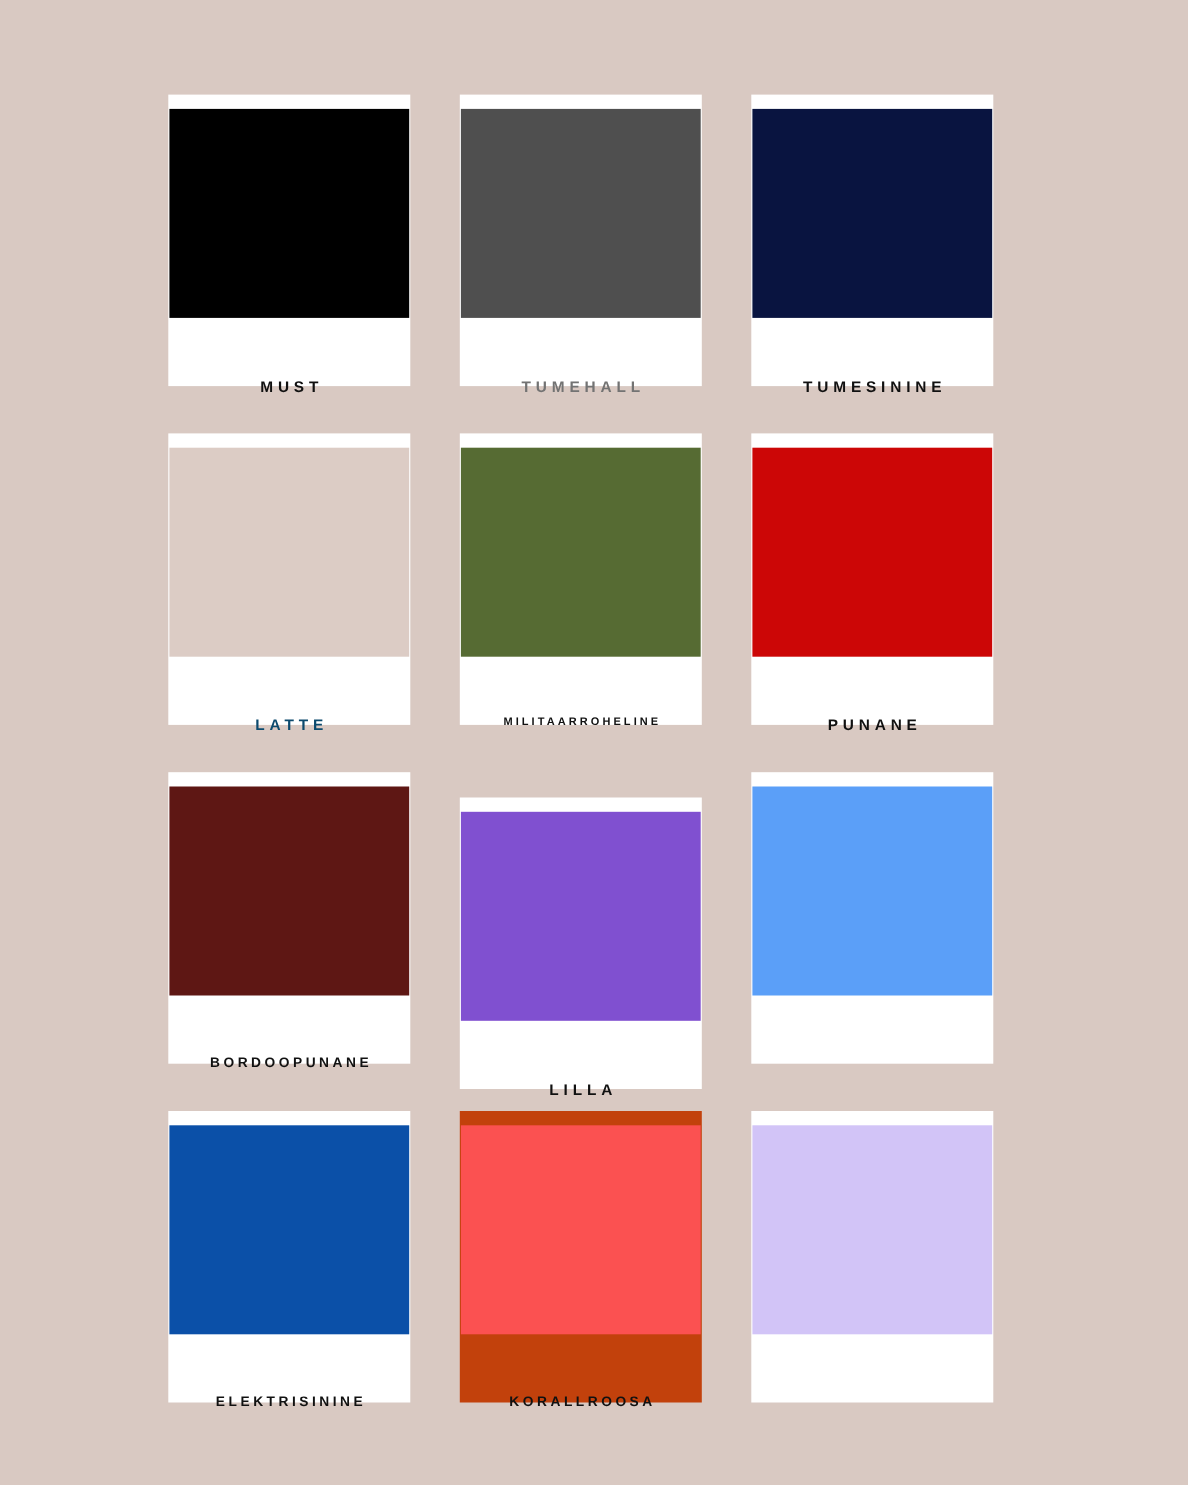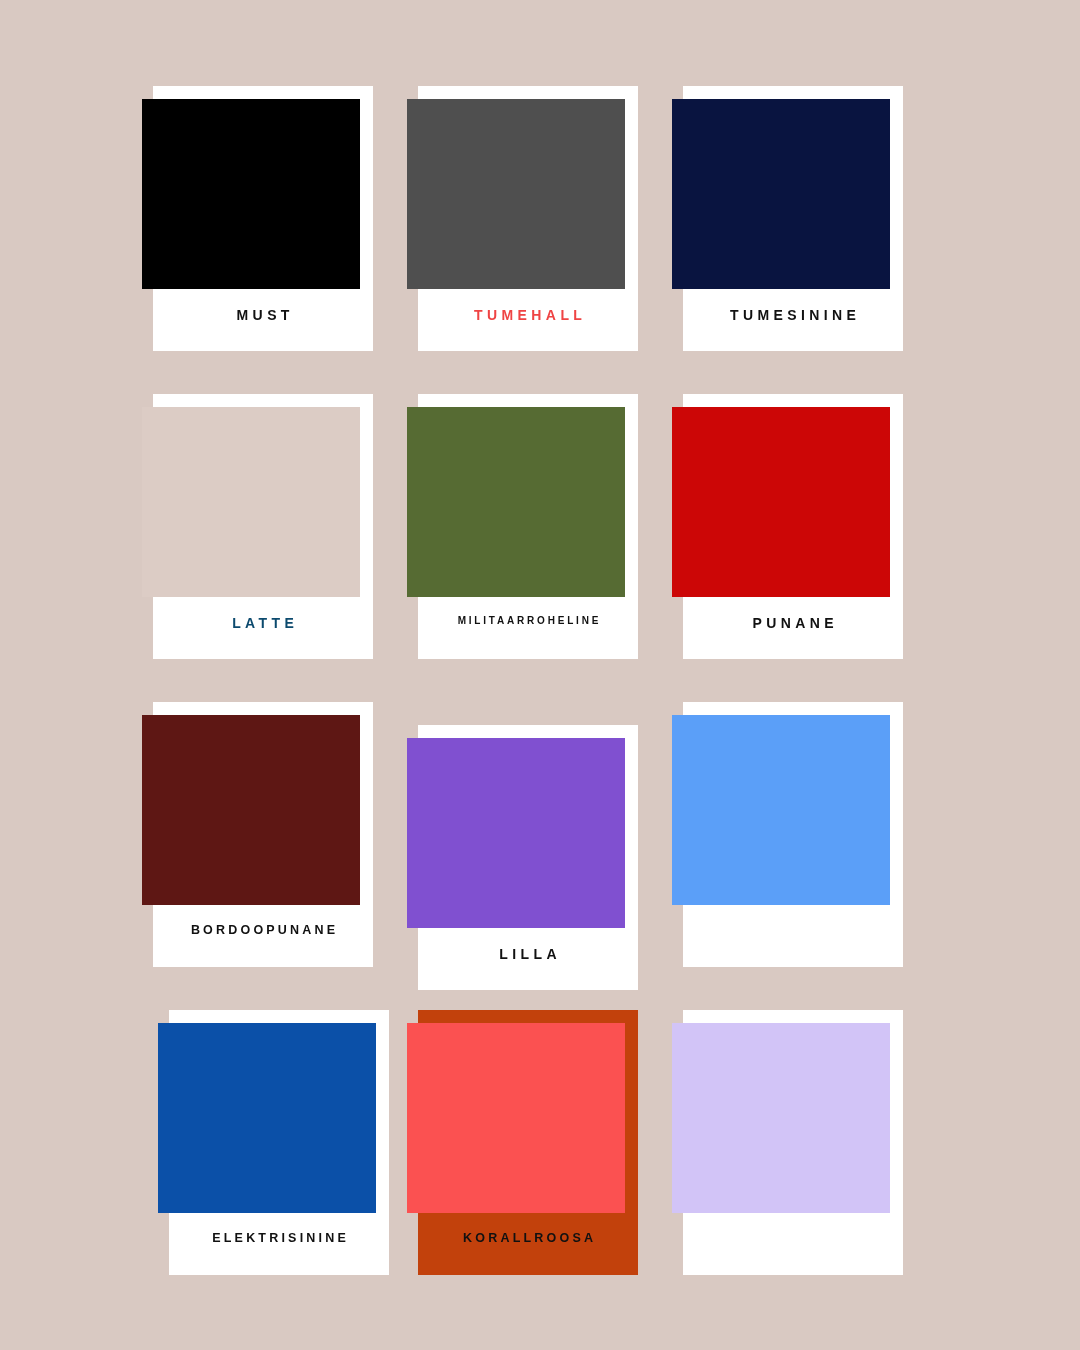--- a/index.html
+++ b/index.html
@@ -37,21 +37,22 @@
 
   .swatch-card {
     position: relative;
     width: 220px;
     height: 265px;
     background: #FFFFFF;
     box-sizing: border-box;
     padding: 13px 13px 0 13px;
     display: flex;
     flex-direction: column;
-    align-items: flex-end;
+    align-items: center;
+    gap: 36px;
   }
 
   .swatch-color {
     width: 218px;
     height: 190px;
     flex: 0 0 auto;
     display: block;
   }
 
   .swatch-label-wrap {
@@ -96,21 +97,21 @@
   <div id="swatch-grid">
       <div class="swatch-card" style="background: rgb(255, 255, 255);">
         <div class="swatch-color" style="background: rgb(0, 0, 0);"></div>
         <div class="swatch-label-wrap">
           <div class="swatch-label" style="color: rgb(17, 17, 17);">MUST</div>
         </div>
       </div>
       <div class="swatch-card" style="background: rgb(255, 255, 255);">
         <div class="swatch-color" style="background: rgb(79, 79, 79);"></div>
         <div class="swatch-label-wrap">
-          <div class="swatch-label" style="color: #ef4444;">TUMEHALL</div>
+          <div class="swatch-label" style="color: #737373;">TUMEHALL</div>
         </div>
       </div>
       <div class="swatch-card" style="background: rgb(255, 255, 255);">
         <div class="swatch-color" style="background: rgb(9, 20, 64);"></div>
         <div class="swatch-label-wrap">
           <div class="swatch-label" style="color: rgb(17, 17, 17);">TUMESININE</div>
         </div>
       </div>
       <div class="swatch-card" style="background: rgb(255, 255, 255);">
         <div class="swatch-color" style="background: rgb(220, 204, 197);"></div>
@@ -138,21 +139,21 @@
       </div>
       <div class="swatch-card" style="background: rgb(255, 255, 255); margin-top: 23px;">
         <div class="swatch-color" style="background: rgb(128, 80, 208);"></div>
         <div class="swatch-label-wrap">
           <div class="swatch-label" style="color: rgb(17, 17, 17);">LILLA</div>
         </div>
       </div>
       <div class="swatch-card" style="background: rgb(255, 255, 255);">
         <div class="swatch-color" style="background: rgb(91, 159, 248);"></div>
       </div>
-      <div class="swatch-card" style="background: rgb(255, 255, 255); margin-left: 16px;">
+      <div class="swatch-card" style="background: rgb(255, 255, 255);">
         <div class="swatch-color" style="background: rgb(11, 80, 168);"></div>
         <div class="swatch-label-wrap">
           <div class="swatch-label size-medium" style="color: rgb(17, 17, 17);">ELEKTRISININE</div>
         </div>
       </div>
       <div class="swatch-card" style="background: #c2410c;">
         <div class="swatch-color" style="background: rgb(251, 81, 81);"></div>
         <div class="swatch-label-wrap">
           <div class="swatch-label size-medium" style="color: rgb(17, 17, 17);">KORALLROOSA</div>
         </div>

